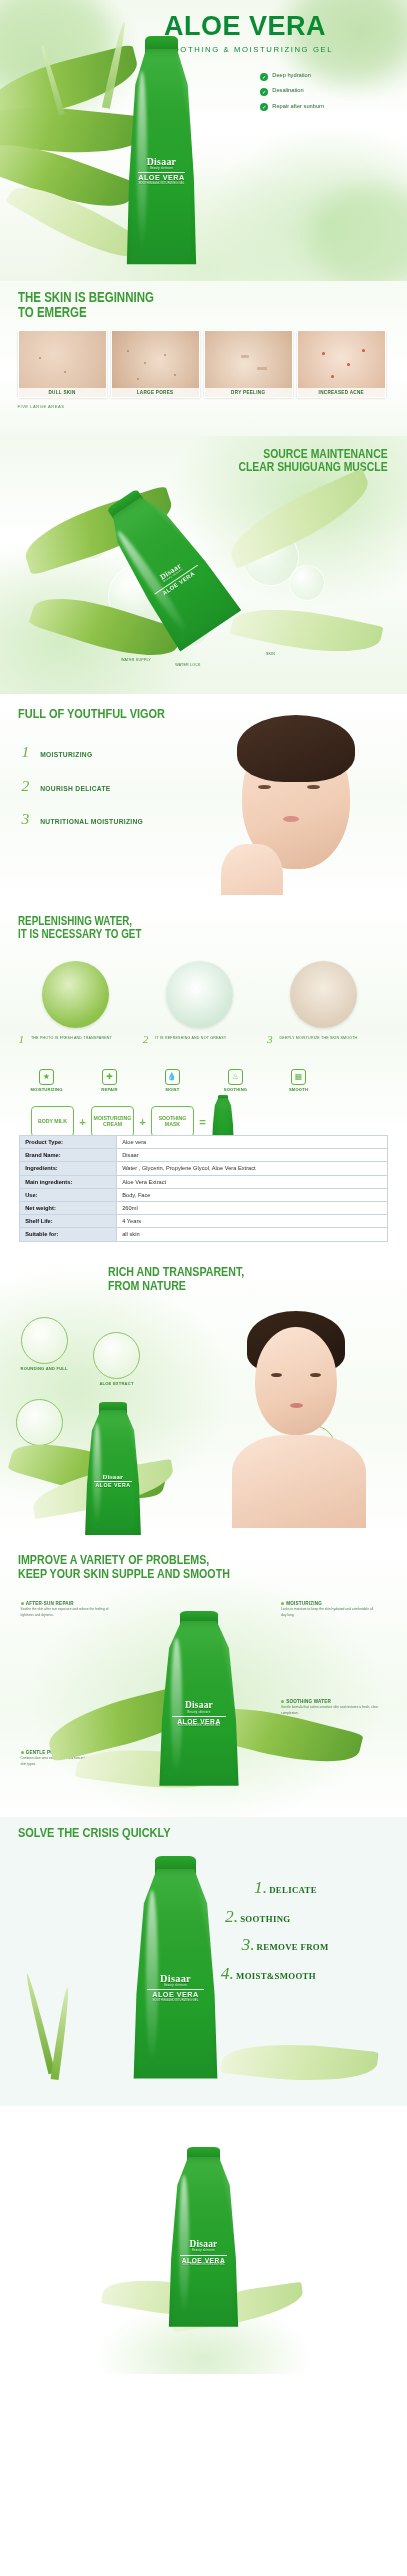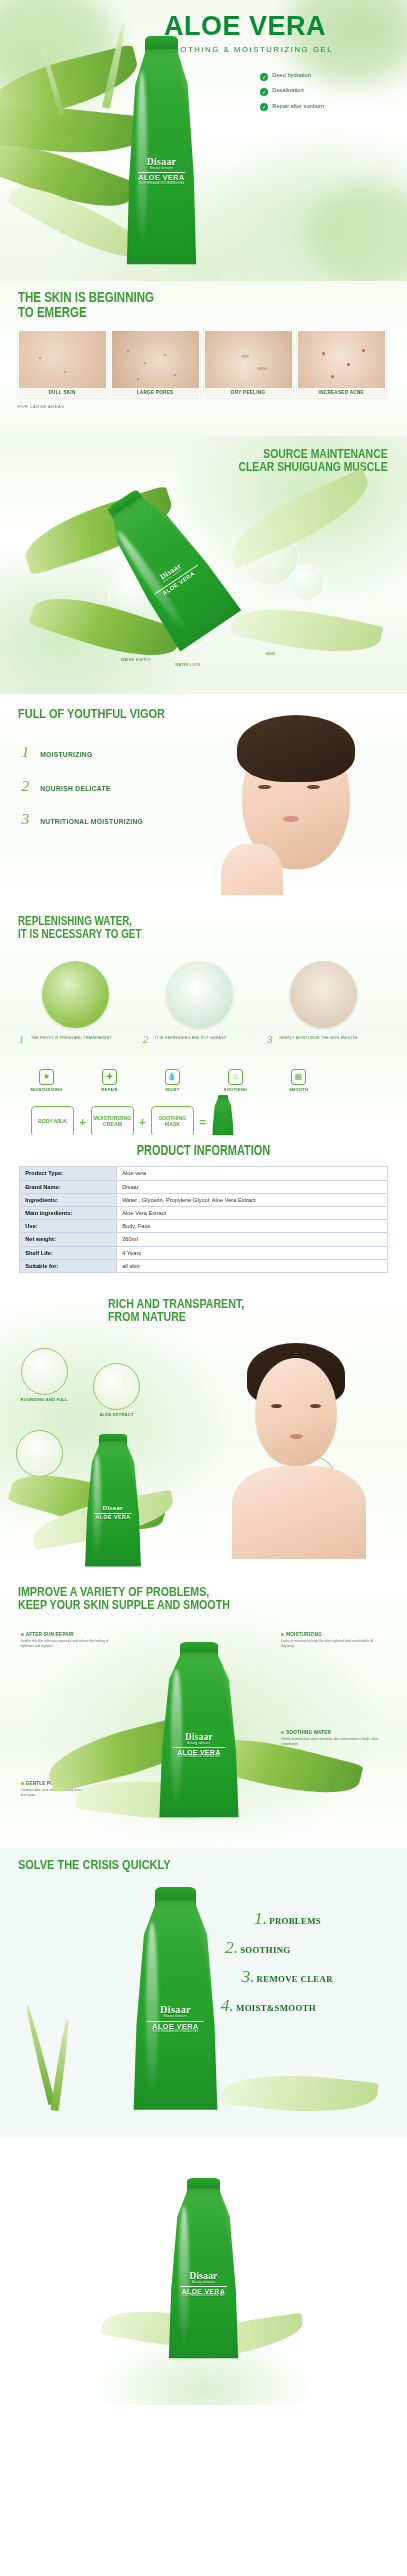--- a/index.html
+++ b/index.html
@@ -423,23 +423,20 @@
       <div class="combo-box">SOOTHING MASK</div>
       <span class="plus">=</span>
       <div class="bottle" style="position:relative;left:0;top:0;width:24px;height:47px;">
         <div class="cap"></div>
         <div class="body"></div>
       </div>
     </div>
   </section>
 
   <section class="sec sec6">
-    <h2>
-      <span class="inner">PRODUCT INFORMATION</span>
-    </h2>
     <table class="info">
       <tbody>
         <tr>
           <td class="k">Product Type:</td>
           <td class="v">Aloe vera</td>
         </tr>
         <tr>
           <td class="k">Brand Name:</td>
           <td class="v">Disaar</td>
         </tr>
@@ -558,29 +555,29 @@
       </div>
     </div>
   </section>
 
   <section class="sec sec9">
     <h2 class="heading-cond">SOLVE THE CRISIS QUICKLY</h2>
 
     <div class="crisis-list">
       <div class="crisis-item i1">
         <span class="cnum">1.</span>
-        <span class="ct">PROBLEMS</span>
+        <span class="ct">DELICATE</span>
       </div>
       <div class="crisis-item i2">
         <span class="cnum">2.</span>
         <span class="ct">SOOTHING</span>
       </div>
       <div class="crisis-item i3">
         <span class="cnum">3.</span>
-        <span class="ct">REMOVE CLEAR</span>
+        <span class="ct">REMOVE FROM</span>
       </div>
       <div class="crisis-item i4">
         <span class="cnum">4.</span>
         <span class="ct">MOIST&amp;SMOOTH</span>
       </div>
     </div>
 
     <div class="blade" style="left:36px;top:155px;width:7.2px;height:103px;transform:rotate(-14deg);background:linear-gradient(180deg,#cfe6a2,#6aa832);"></div>
     <div class="blade" style="left:57px;top:170px;width:8.2px;height:93px;transform:rotate(8deg);background:linear-gradient(180deg,#d9ecb4,#79b33c);"></div>
     <div class="leaf-pale" style="left:222px;top:227px;width:155px;height:37px;transform:rotate(6deg);"></div>

